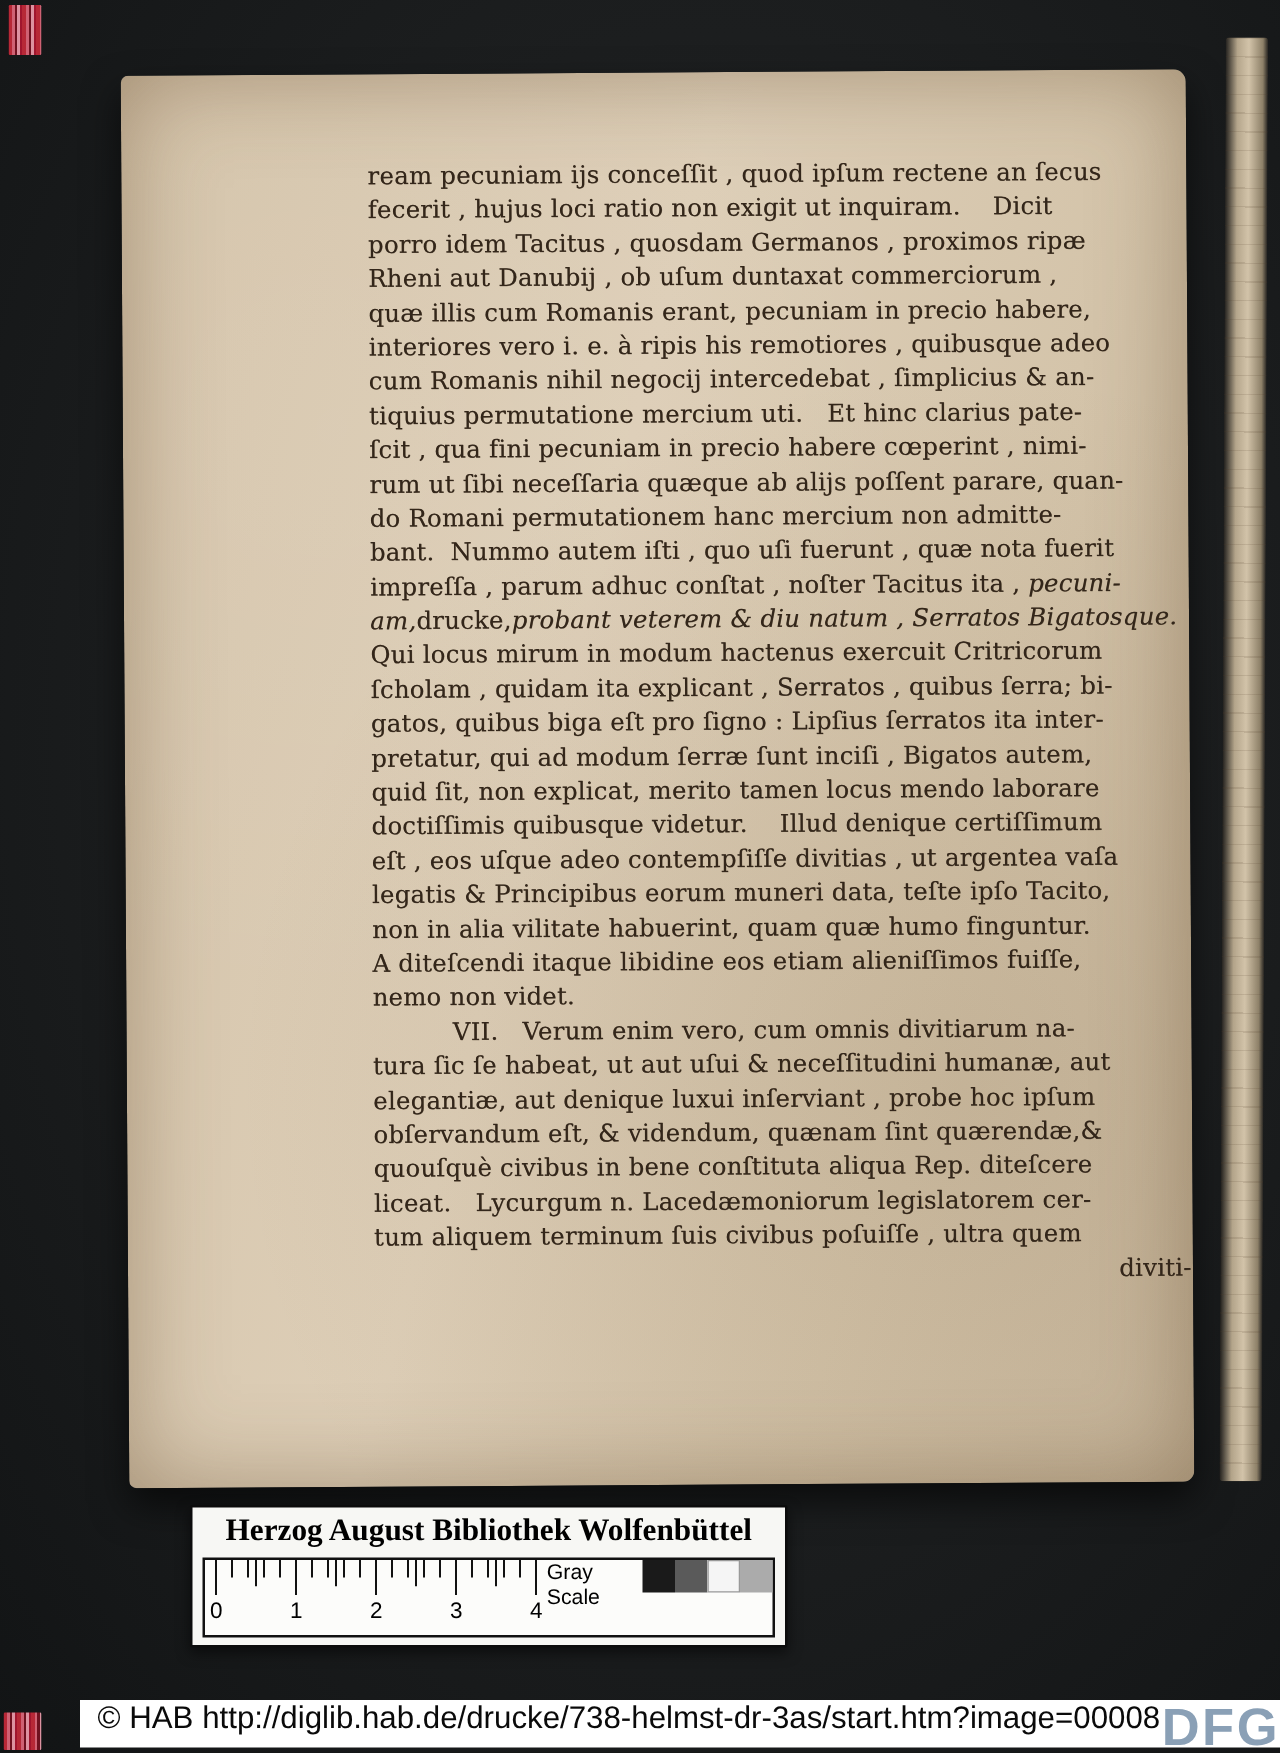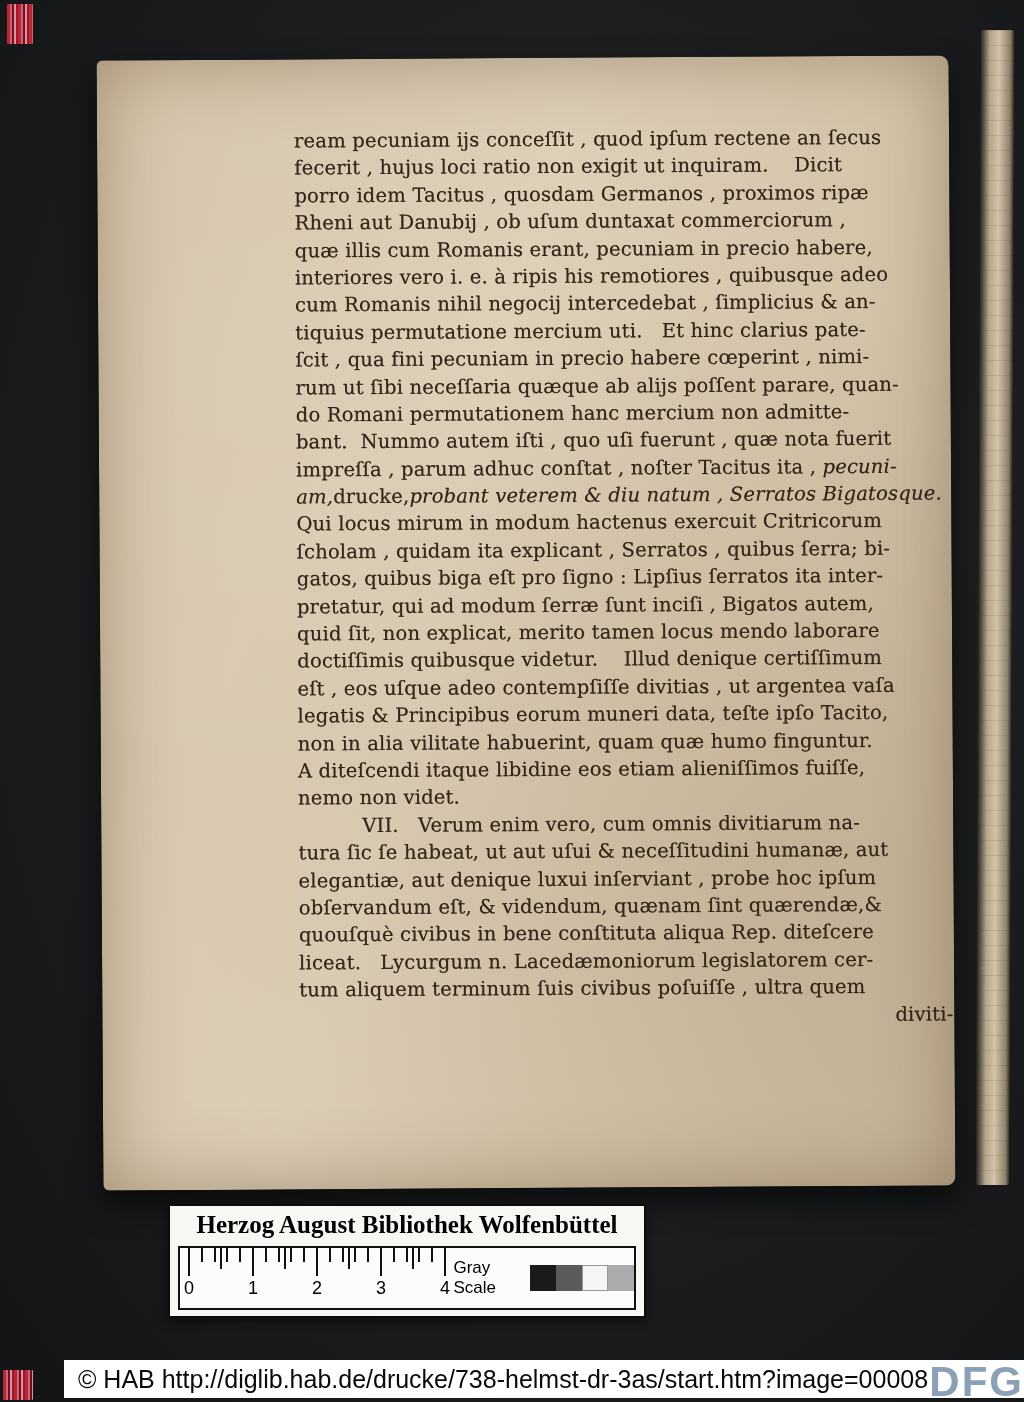--- a/index.html
+++ b/index.html
@@ -40,21 +40,21 @@
   }
   
   .color-bar{
     background:repeating-linear-gradient(90deg,#c92a3a 0 3px,#e46a7e 3px 5px,#7a1020 5px 7px,#f3a0b0 7px 9px,#b01530 9px 11px);
     opacity:.9;border-radius:1px;
   }
   .color-bar.top{position:absolute;left:7px;top:4px;width:26px;height:40px;}
   .color-bar.bottom{position:absolute;left:3px;top:1370px;width:30px;height:30px;}
   
   .scale-card{
-    position:absolute;left:168px;top:1204px;width:478px;height:114px;
+    position:absolute;left:152px;top:1204px;width:478px;height:114px;
     background:#f7f7f4;border:2px solid #0c0c0c;border-radius:2px;
     box-shadow:0 4px 10px rgba(0,0,0,.5);
     box-sizing:border-box;
   }
   .scale-title{
     text-align:center;font-weight:bold;font-size:25px;color:#000;
     font-family:"Liberation Serif","DejaVu Serif",serif;
     padding-top:5px;height:33px;
   }
   .scale-box{
@@ -63,32 +63,32 @@
   }
   .ruler{position:relative;width:278px;height:56px;margin-left:8px;}
   .ticks-minor{position:absolute;left:0;top:0;width:258px;height:14px;
     background:repeating-linear-gradient(90deg,#111 0 2px, transparent 2px 12.8px);}
   .ticks-mid{position:absolute;left:0;top:0;width:258px;height:21px;
     background:repeating-linear-gradient(90deg,#111 0 2px, transparent 2px 32px);}
   .ticks-major{position:absolute;left:0;top:0;width:260px;height:28px;
     background:repeating-linear-gradient(90deg,#111 0 2px, transparent 2px 64px);}
   .ruler-num{position:absolute;top:30px;transform:translateX(-50%);
     font-family:"Liberation Sans","DejaVu Sans",sans-serif;font-size:18px;color:#000;}
-  .grayscale{display:flex;align-items:center;gap:10px;margin-left:12px;}
+  .grayscale{display:flex;align-items:flex-start;gap:10px;margin-left:12px;}
   .grayscale-label{font-family:"Liberation Sans","DejaVu Sans",sans-serif;font-size:17px;color:#000;}
   .swatch-row{display:flex;}
   .swatch{width:26px;height:26px;}
   .sw0{background:#1a1a1a;}
   .sw1{background:#5a5a5a;}
   .sw2{background:#f5f5f5;border:1px solid #999;box-sizing:border-box;}
   .sw3{background:#ababab;}
   
   .footer-strip{
     position:absolute;left:64px;top:1360px;width:960px;height:38px;
-    background:#ffffff;display:flex;align-items:center;
+    background:#ffffff;display:flex;align-items:flex-start;
   }
   .copyright{
     font-family:"Liberation Sans","DejaVu Sans",sans-serif;
     font-size:25px;color:#0a0a0a;padding-left:14px;white-space:pre;
   }
   .dfg-logo{
     position:absolute;right:0px;top:-2px;
     font-family:"Liberation Sans","DejaVu Sans",sans-serif;
     font-weight:bold;font-size:42px;letter-spacing:2px;color:#8aa0b6;
   }

